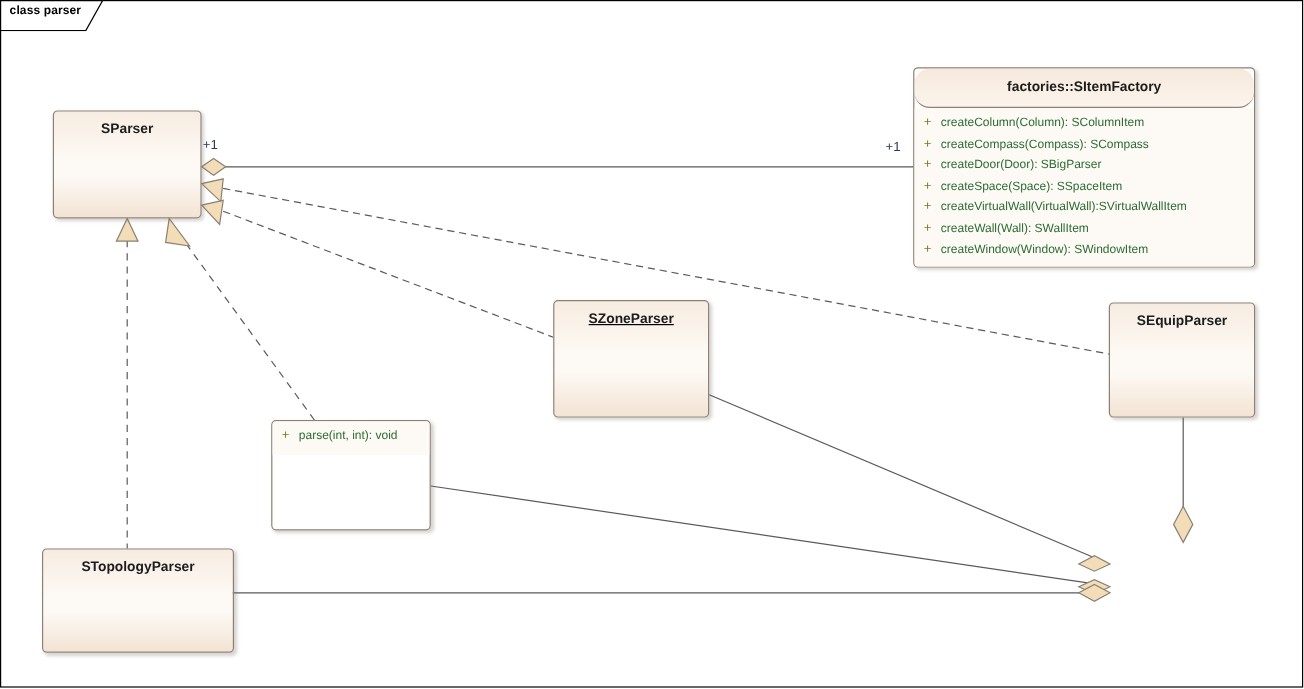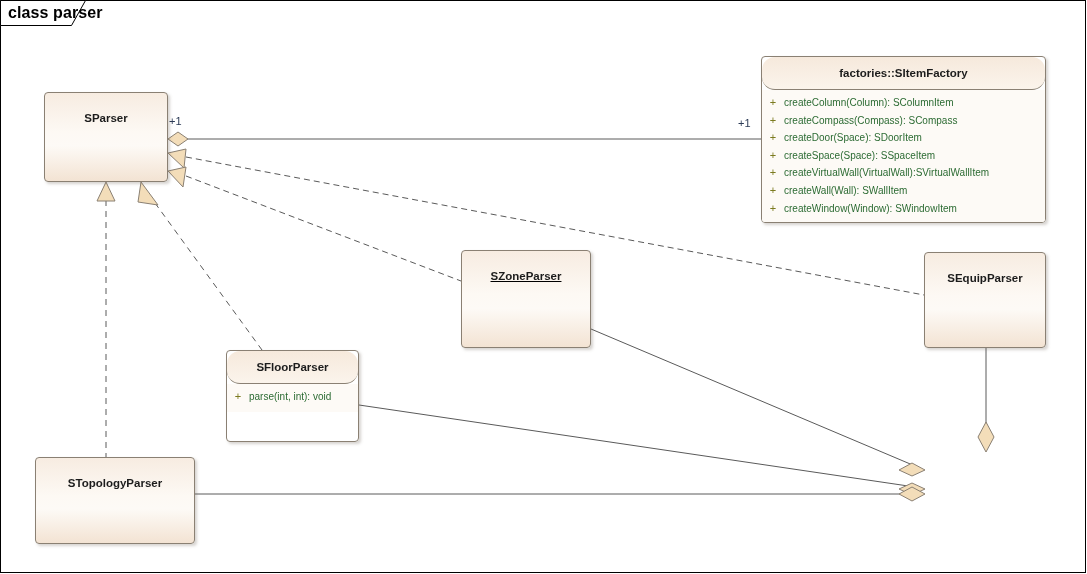--- a/index.html
+++ b/index.html
@@ -41,21 +41,21 @@
   }
   #frame-tab .tab-shape {
     position: absolute;
     left: 0;
     top: 0;
   }
   #frame-tab .tab-label {
     position: absolute;
     left: 8px;
     top: 4px;
-    font-size: 16px;
+    font-size: 10px;
     font-weight: bold;
     color: #000000;
     white-space: nowrap;
     letter-spacing: 0.1px;
   }
 
   
   #connector-layer {
     position: absolute;
     left: 0;
@@ -83,21 +83,21 @@
     text-align: center;
     font-size: 11.5px;
     font-weight: bold;
     color: #1c1c1c;
     padding: 9px 6px 9px 6px;
     white-space: nowrap;
     border-radius: 13px;
   }
   
   .uml-class.plain .uml-name-band {
-    padding-top: 19px;
+    padding-top: 9px;
   }
   
   .uml-class.has-compartments .uml-name-band {
     background: linear-gradient(to bottom, #f6e9dc 0%, #fbf4ec 100%);
     border-bottom: 1px solid #8a8073;
     padding: 10px 6px 10px 6px;
   }
   .uml-members {
     background: #fdfaf6;
     padding: 4px 0 6px 0;
@@ -202,21 +202,21 @@
       <div class="uml-member">
         <span class="vis">+</span>
         <span class="sig">createColumn(Column): SColumnItem</span>
       </div>
       <div class="uml-member">
         <span class="vis">+</span>
         <span class="sig">createCompass(Compass): SCompass</span>
       </div>
       <div class="uml-member">
         <span class="vis">+</span>
-        <span class="sig">createDoor(Space): SDoorItem</span>
+        <span class="sig">createDoor(Door): SBigParser</span>
       </div>
       <div class="uml-member">
         <span class="vis">+</span>
         <span class="sig">createSpace(Space): SSpaceItem</span>
       </div>
       <div class="uml-member">
         <span class="vis">+</span>
         <span class="sig">createVirtualWall(VirtualWall):SVirtualWallItem</span>
       </div>
       <div class="uml-member">
@@ -232,21 +232,20 @@
 
   <div class="uml-class plain" id="node-szoneparser" style="left:461px; top:250px; width:130px; height:98px;text-decoration:underline;">
     <div class="uml-name-band">SZoneParser</div>
   </div>
 
   <div class="uml-class plain" id="node-sequipparser" style="left:924px; top:252px; width:122px; height:96px;">
     <div class="uml-name-band">SEquipParser</div>
   </div>
 
   <div class="uml-class has-compartments" id="node-sfloorparser" style="left:226px; top:350px; width:133px; height:92px;">
-    <div class="uml-name-band">SFloorParser</div>
     <div class="uml-members">
       <div class="uml-member">
         <span class="vis">+</span>
         <span class="sig">parse(int, int): void</span>
       </div>
     </div>
   </div>
 
   <div class="uml-class plain" id="node-stopologyparser" style="left:35px; top:457px; width:160px; height:87px;">
     <div class="uml-name-band">STopologyParser</div>

